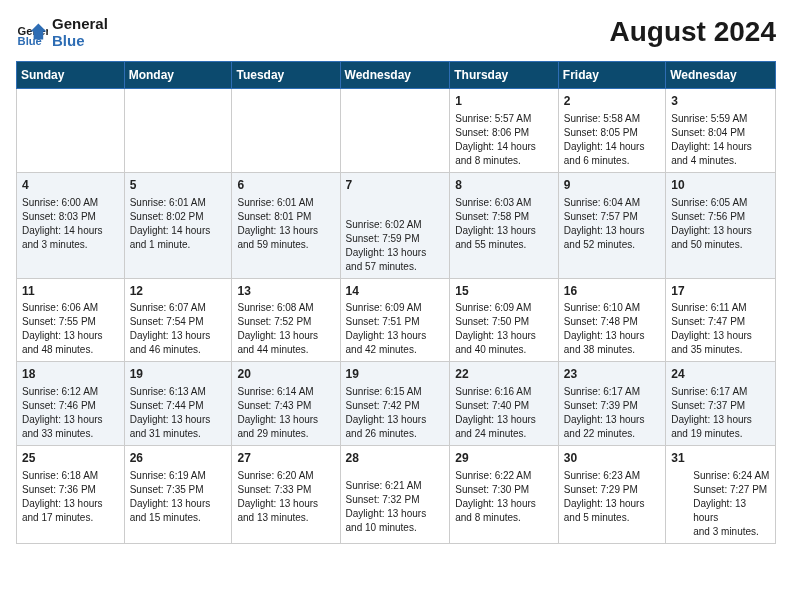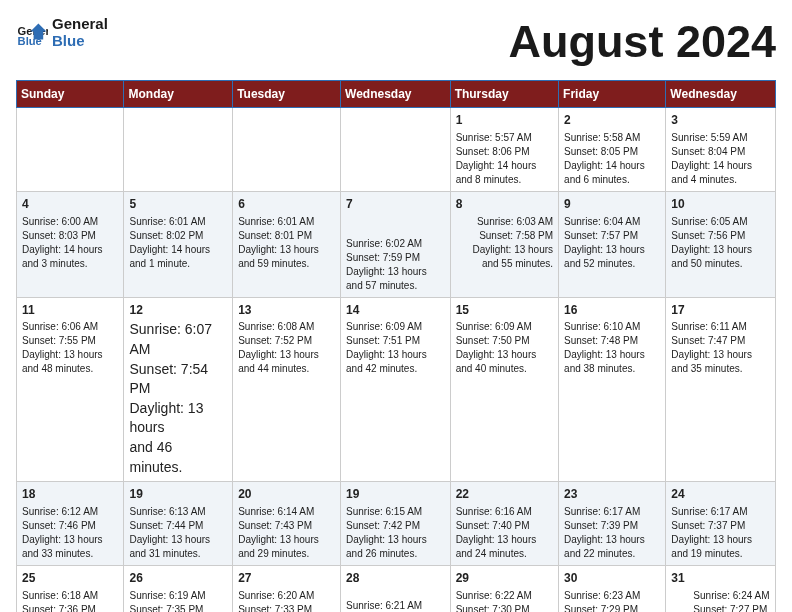--- a/index.html
+++ b/index.html
@@ -20,35 +20,35 @@
       display: flex;
       align-items: center;
       gap: 4px;
     }
     .logo-icon {
       width: 32px;
       height: 32px;
     }
     .title-block { text-align: right; }
     .month-year {
-      font-size: 45px;
+      font-size: 28px;
       font-weight: bold;
       color: #1a1a1a;
     }
     .location {
       font-size: 16px;
       color: #444;
     }
     table {
       width: 100%;
       border-collapse: collapse;
       font-size: 11px;
     }
     thead th {
-      background: #7f1d1d;
+      background: #0c4a6e;
       color: #fff;
       padding: 6px 4px;
       text-align: left;
       font-size: 12px;
       font-weight: bold;
       border: 1px solid #2e6db4;
     }
     tbody td {
       border: 1px solid #ccc;
       vertical-align: top;
@@ -151,21 +151,21 @@
         </td>
         <td>
           <div class="day-num">7</div>
           <div style="font-size: 10px; line-height: 1.4; white-space: pre-line; margin-top: 24px;">Sunrise: 6:02 AM
 Sunset: 7:59 PM
 Daylight: 13 hours
 and 57 minutes.</div>
         </td>
         <td>
           <div class="day-num">8</div>
-          <div style="font-size: 10px; line-height: 1.4; white-space: pre-line; text-align: right;">Sunrise: 6:03 AM
+          <div style="font-size: 10px; line-height: 1.4; white-space: pre-line;">Sunrise: 6:03 AM
 Sunset: 7:58 PM
 Daylight: 13 hours
 and 55 minutes.</div>
         </td>
         <td>
           <div class="day-num">9</div>
           <div style="font-size: 10px; line-height: 1.4; white-space: pre-line;">Sunrise: 6:04 AM
 Sunset: 7:57 PM
 Daylight: 13 hours
 and 52 minutes.</div>
@@ -181,21 +181,21 @@
       <tr>
         <td>
           <div class="day-num">11</div>
           <div style="font-size: 10px; line-height: 1.4; white-space: pre-line;">Sunrise: 6:06 AM
 Sunset: 7:55 PM
 Daylight: 13 hours
 and 48 minutes.</div>
         </td>
         <td>
           <div class="day-num">12</div>
-          <div style="font-size: 14px; line-height: 1.4; white-space: pre-line;">Sunrise: 6:07 AM
+          <div style="font-size: 10px; line-height: 1.4; white-space: pre-line;">Sunrise: 6:07 AM
 Sunset: 7:54 PM
 Daylight: 13 hours
 and 46 minutes.</div>
         </td>
         <td>
           <div class="day-num">13</div>
           <div style="font-size: 10px; line-height: 1.4; white-space: pre-line;">Sunrise: 6:08 AM
 Sunset: 7:52 PM
 Daylight: 13 hours
 and 44 minutes.</div>

